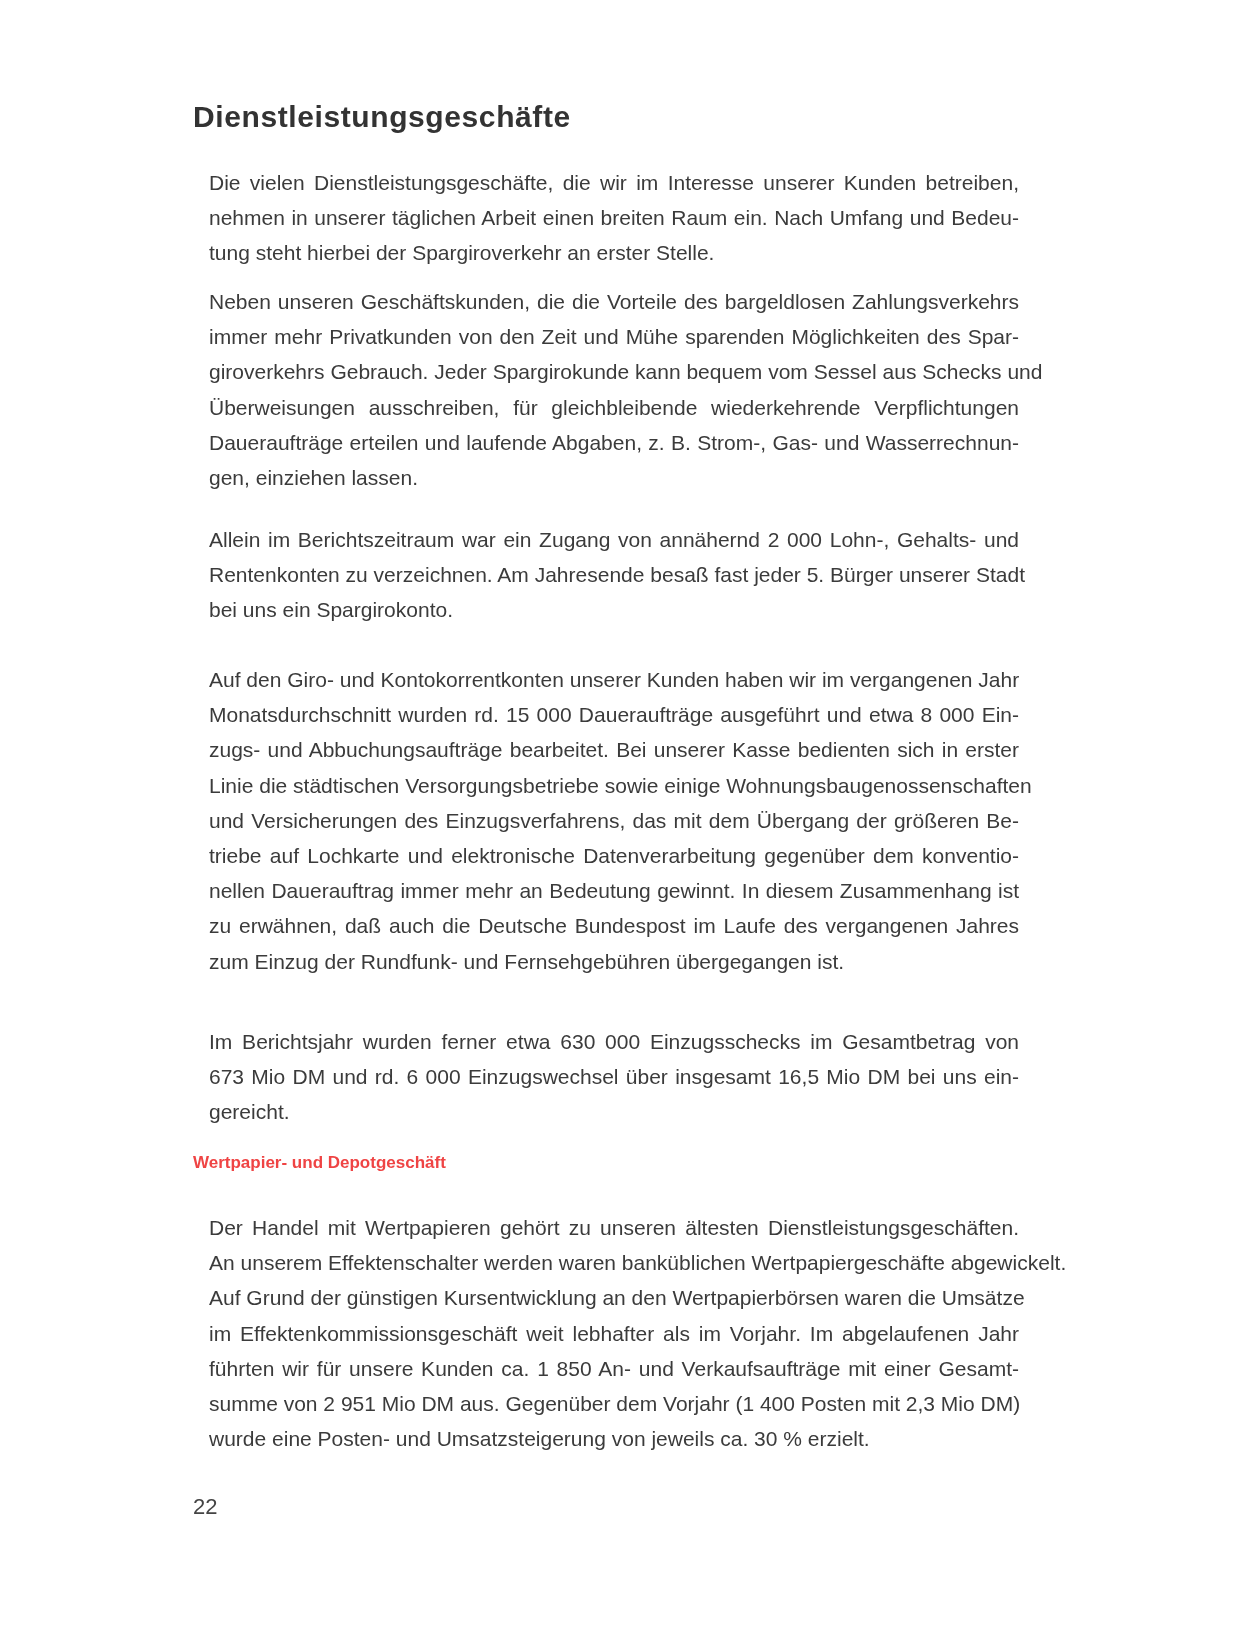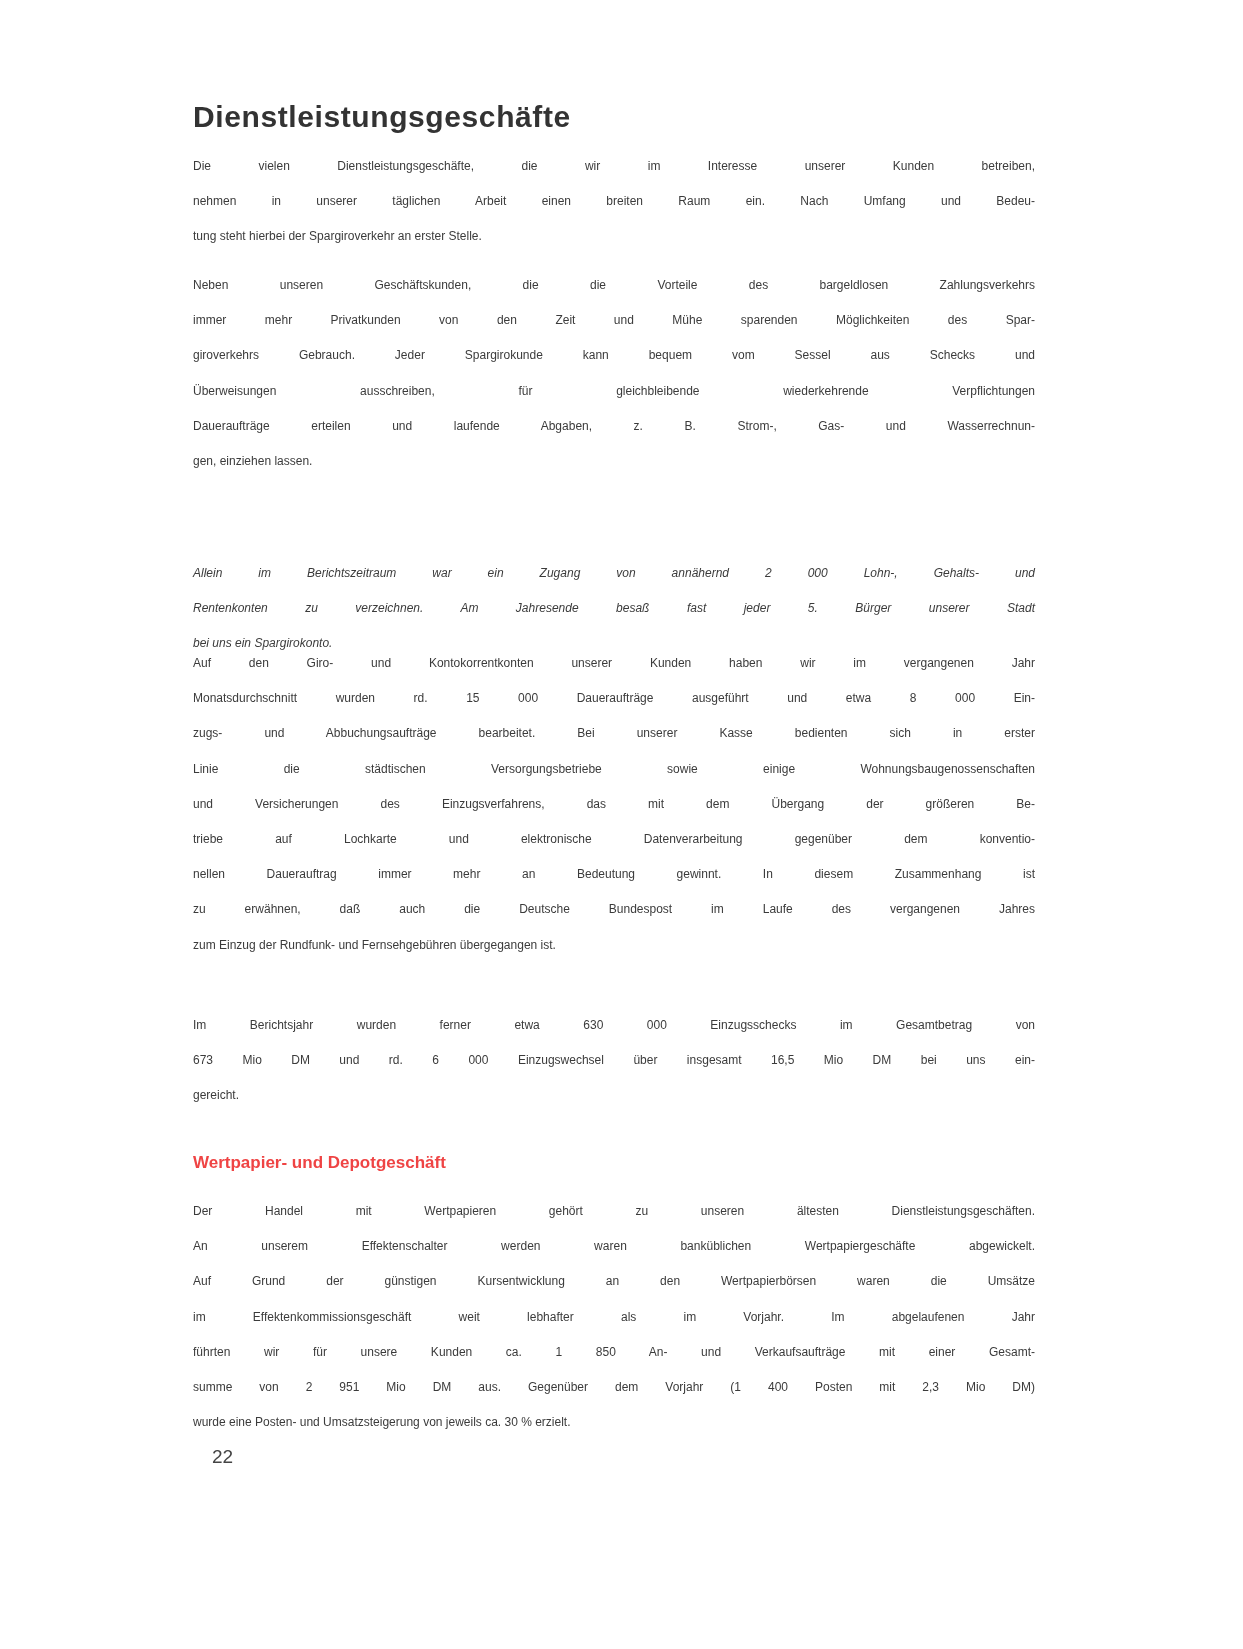--- a/index.html
+++ b/index.html
@@ -31,22 +31,22 @@
       letter-spacing: 0.6px;
       color: #333333;
       white-space: nowrap;
     }
     .section {
       position: absolute;
       left: 0;
       width: 842px;
     }
     .para {
-      margin: 0;
-      font-size: 12px;
+      margin: 16px;
+      font-size: 21px;
       line-height: 35.2px;
       text-align: justify;
       text-align-last: left;
       color: #3b3b3b;
     }
     .line {
       display: block;
       text-align: justify;
       text-align-last: justify;
       white-space: nowrap;
@@ -59,24 +59,23 @@
       left: 0;
       margin: 0;
       font-size: 17px;
       font-weight: bold;
       color: #ef4444;
       white-space: nowrap;
     }
     .page-number {
       position: absolute;
       left: 0;
-      top: 1446px;
-      font-size: 19px;
+      top: 1494px;
+      font-size: 22px;
       color: #444444;
-      margin-left: 19px;
     }
   </style>
 </head>
 <body>
 
 <div class="page">
 
   <h1 class="title">Dienstleistungsgeschäfte</h1>
 
   <div class="section" style="top:149px;">
@@ -91,21 +90,21 @@
     <p class="para">
       <span class="line">Neben unseren Geschäftskunden, die die Vorteile des bargeldlosen Zahlungsverkehrs</span>
       <span class="line">immer mehr Privatkunden von den Zeit und Mühe sparenden Möglichkeiten des Spar-</span>
       <span class="line">giroverkehrs Gebrauch. Jeder Spargirokunde kann bequem vom Sessel aus Schecks und</span>
       <span class="line">Überweisungen ausschreiben, für gleichbleibende wiederkehrende Verpflichtungen</span>
       <span class="line">Daueraufträge erteilen und laufende Abgaben, z. B. Strom-, Gas- und Wasserrechnun-</span>
       <span class="line last">gen, einziehen lassen.</span>
     </p>
   </div>
 
-  <div class="section" style="top:556px;font-style:italic;">
+  <div class="section" style="top:506px;">
     <p class="para">
       <span class="line">Allein im Berichtszeitraum war ein Zugang von annähernd 2 000 Lohn-, Gehalts- und</span>
       <span class="line">Rentenkonten zu verzeichnen. Am Jahresende besaß fast jeder 5. Bürger unserer Stadt</span>
       <span class="line last">bei uns ein Spargirokonto.</span>
     </p>
   </div>
 
   <div class="section" style="top:646px;">
     <p class="para">
       <span class="line">Auf den Giro- und Kontokorrentkonten unserer Kunden haben wir im vergangenen Jahr</span>

